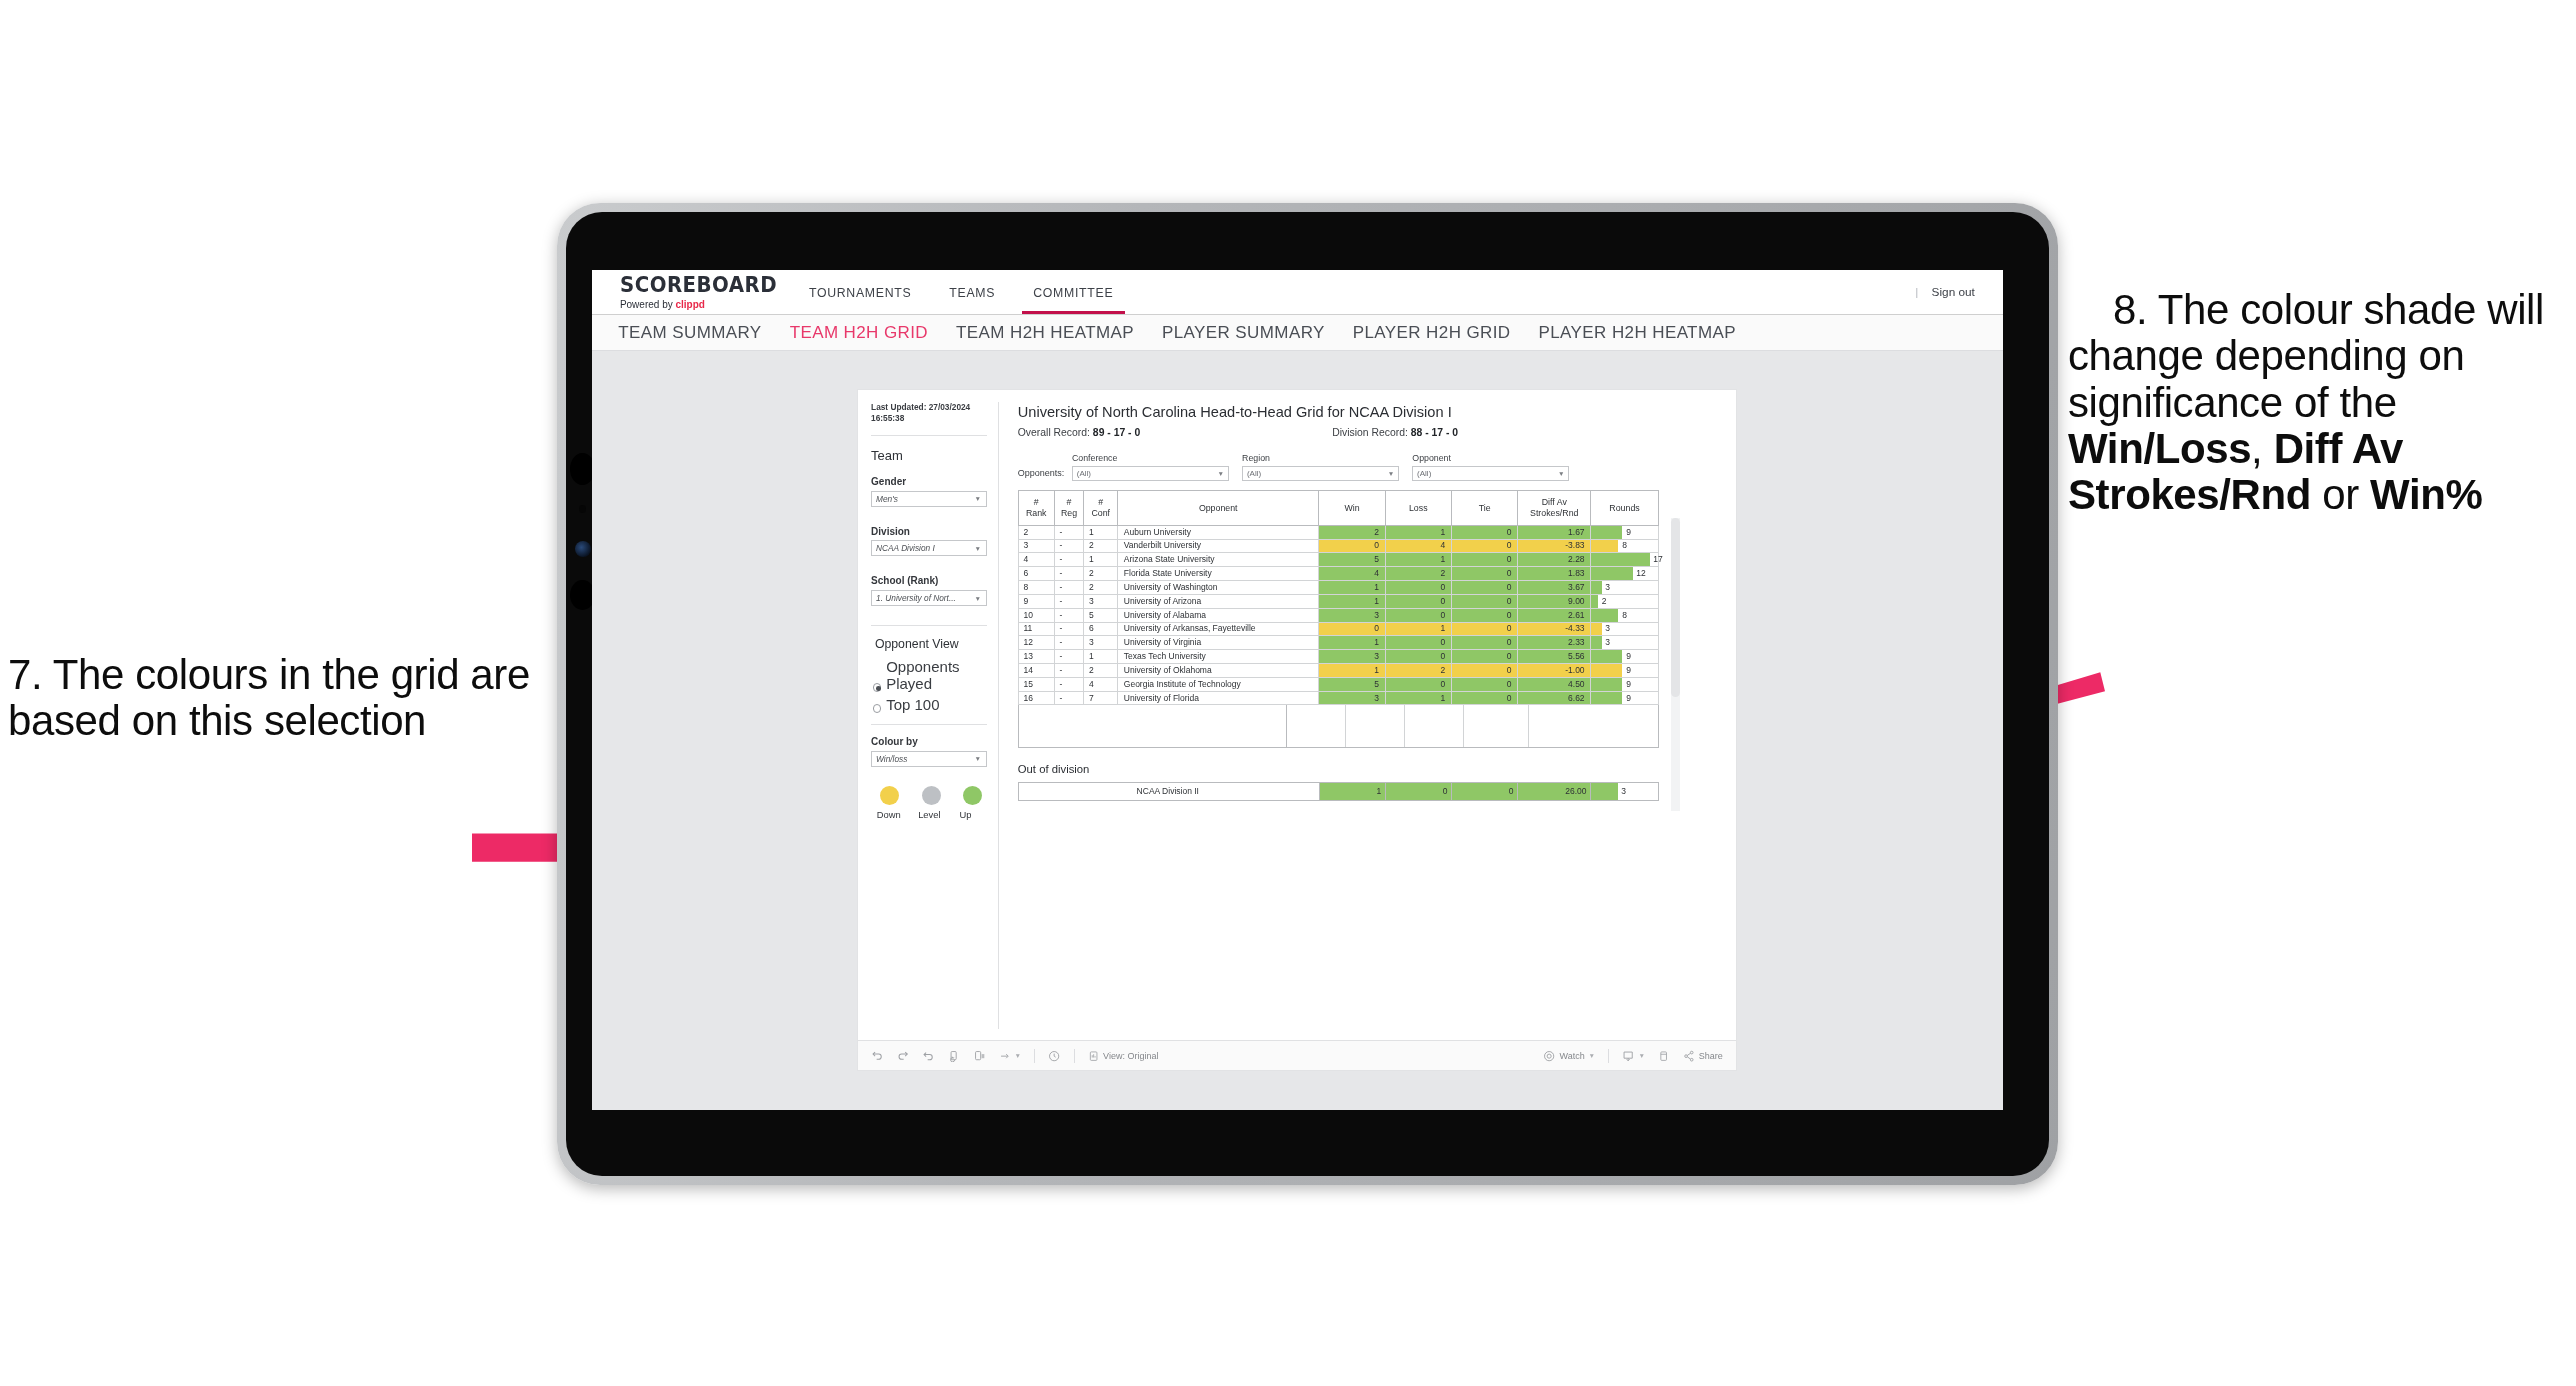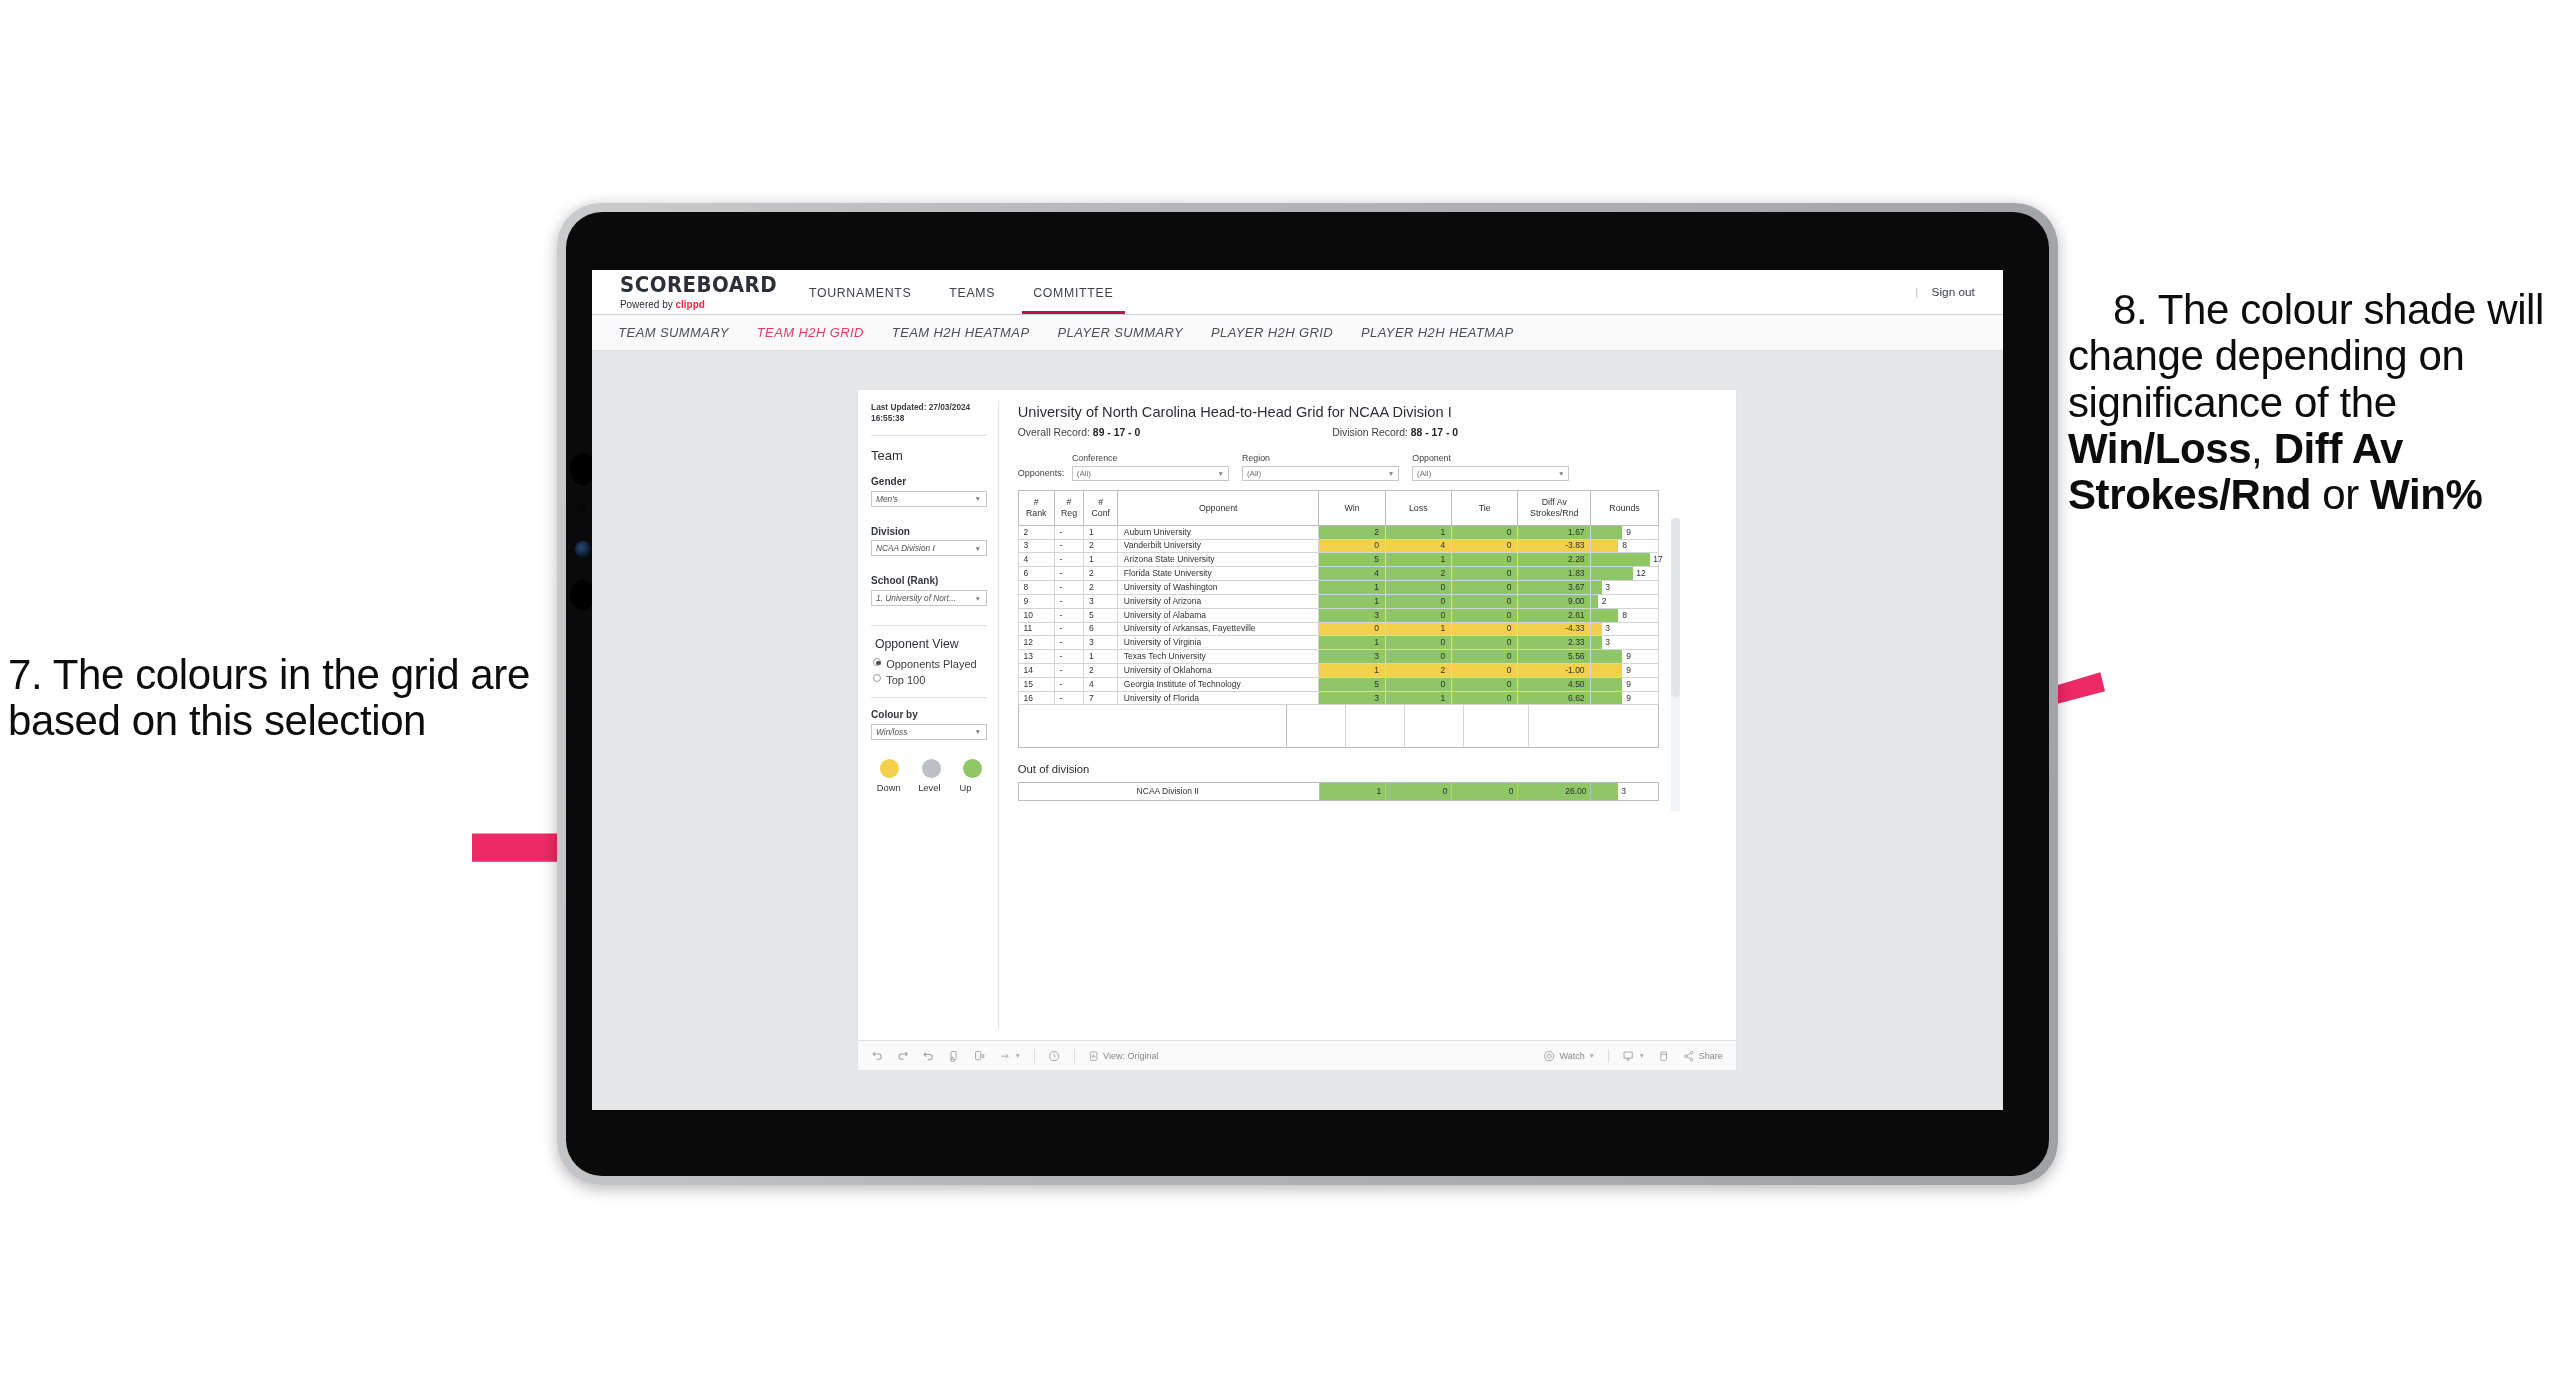--- a/index.html
+++ b/index.html
@@ -78,21 +78,21 @@
     height:2.8px; background:#c2104a;
   }
   #signout { position:absolute; right: 28px; font-size:11.8px; color:#3d4148; }
   #signout .bar { color:#b9bcc1; margin-right: 13.2px; }
 
   
   #subnav {
     height: 36px; background:#fafafa; display:flex; align-items:center;
     border-bottom: 0.9px solid #dcdde0;
   }
-  .subitem { font-size: 13px; letter-spacing:0.4px; color:#4a4e55; margin-left: 28px; font-style: italic; }
+  .subitem { font-size: 17px; letter-spacing:0.4px; color:#4a4e55; margin-left: 28px; }
   .subitem:first-child { margin-left: 26.4px; }
   .subitem.active { color:#e8386a; }
 
   
   #workspace { position:relative; height: calc(100% - 81px); background:#e6e7e9; }
   #dashboard {
     position:absolute; left: 265px; top: 38px;
     width: 880px; height: 682px; background:#fff;
     border:0.9px solid #e2e3e5;
     display:flex; flex-direction:column;
@@ -105,21 +105,21 @@
   .sep { height:0.9px; background:#dfe0e2; margin: 11.3px 0 11.3px; }
   .s-h { font-size: 13px; color:#2f3237; margin-bottom: 13.2px; }
   .s-l { font-size: 10px; font-weight: bold; color:#33363b; margin-bottom: 3.8px; }
   .s-sel {
     height: 16px; border:0.9px solid #c5c7ca; background:#fff;
     display:flex; align-items:center; font-size:8.3px; color:#4d5055;
     padding: 0 4px; margin-bottom: 19px; position: relative; font-style: italic;
   }
   .s-sel .cv { position:absolute; right:4.7px; font-size:6.6px; color:#7b7e83; }
   .s-h2 { font-size: 12.3px; color:#2f3237; margin: 1.9px 0 6.6px 3.8px; }
-  .radio { display:flex; align-items:flex-start; gap:4.7px; font-size:11px; color:#3a3d42; margin-bottom:3.8px; margin-left:1.9px; }
+  .radio { display:flex; align-items:flex-end; gap:4.7px; font-size:15px; color:#3a3d42; margin-bottom:3.8px; margin-left:1.9px; }
   .dot { width:8.5px; height:8.5px; border-radius:50%; border:0.9px solid #9a9da2; background:#fff; flex:none; position:relative;}
   .dot.on::after{ content:""; position:absolute; left:1.9px; top:1.9px; width:4.7px; height:4.7px; border-radius:50%; background:#4c5055;}
   #legend { display:flex; gap:15px; margin: 17px 0 0 5.7px; }
   .lg { text-align:left; width:26.4px; }
   .lg .c { width:19px; height:19px; border-radius:50%; margin: 0 auto 3.8px; }
   .lg .t { font-size:9.4px; color:#33363b; }
 
   
   #vline { width:0.9px; background:#dfe0e2; margin: 11.3px 0; }
   #main { flex:1; padding: 13.2px 17px 0 19px; overflow:hidden; position:relative; }

